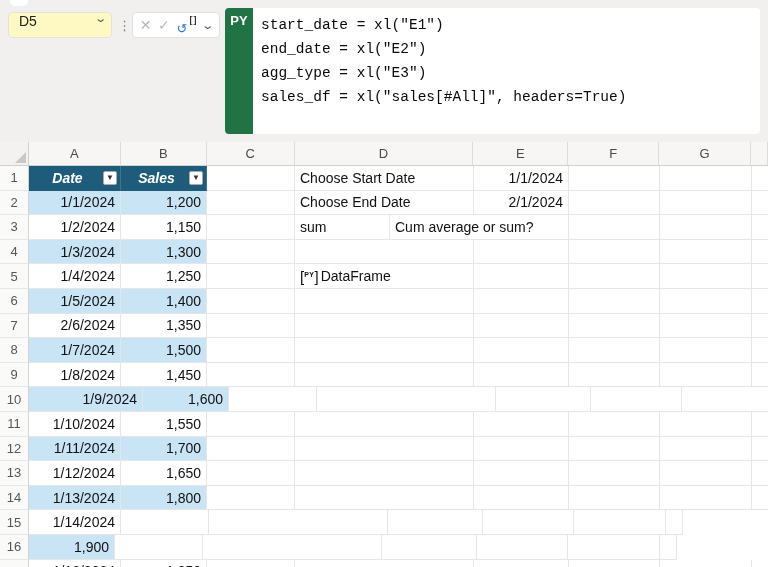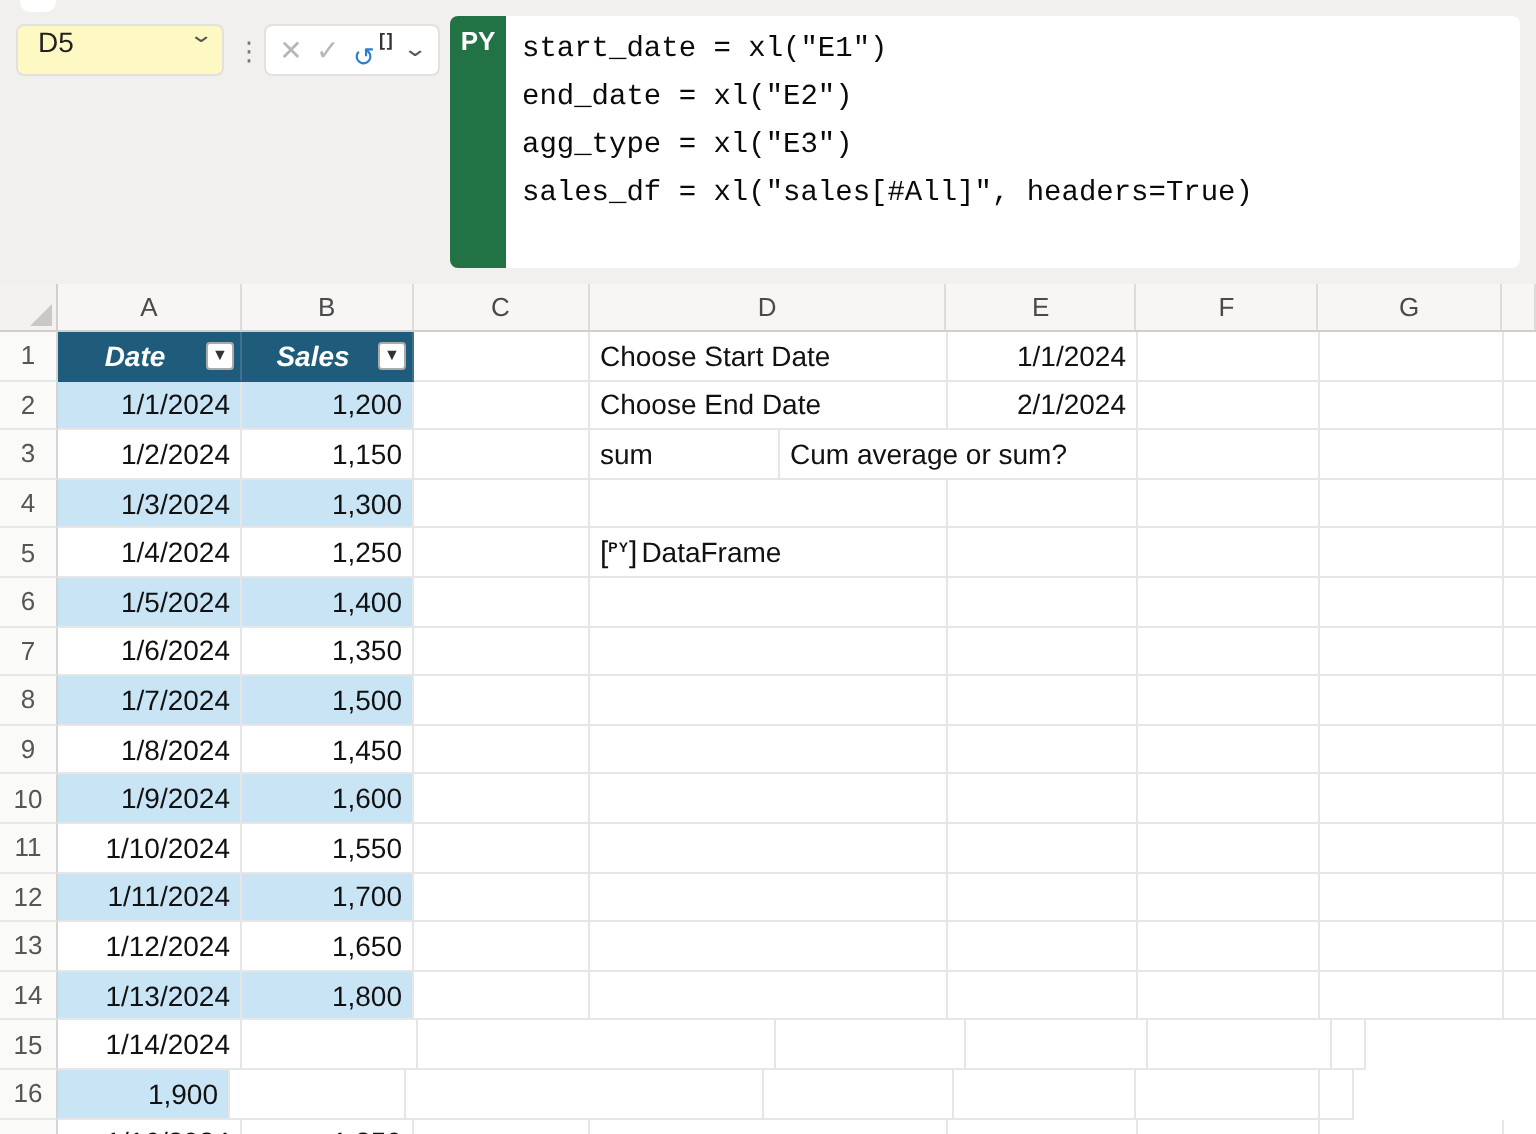--- a/index.html
+++ b/index.html
@@ -208,21 +208,21 @@
         <div class="cell right band" style="width: 86px;">1,400</div>
         <div class="cell" style="width: 88px;"></div>
         <div class="cell" style="width: 179px;"></div>
         <div class="cell" style="width: 95px;"></div>
         <div class="cell" style="width: 91px;"></div>
         <div class="cell" style="width: 92px;"></div>
         <div class="cell" style="width: 17px;"></div>
       </div>
       <div class="grid-row">
         <div class="rowhdr-cell">7</div>
-        <div class="cell right" style="width: 92px;">1/6/2024</div>
+        <div class="cell right" style="width: 92px;">2/6/2024</div>
         <div class="cell right" style="width: 86px;">1,350</div>
         <div class="cell" style="width: 88px;"></div>
         <div class="cell" style="width: 179px;"></div>
         <div class="cell" style="width: 95px;"></div>
         <div class="cell" style="width: 91px;"></div>
         <div class="cell" style="width: 92px;"></div>
         <div class="cell" style="width: 17px;"></div>
       </div>
       <div class="grid-row">
         <div class="rowhdr-cell">8</div>
@@ -241,21 +241,21 @@
         <div class="cell right" style="width: 86px;">1,450</div>
         <div class="cell" style="width: 88px;"></div>
         <div class="cell" style="width: 179px;"></div>
         <div class="cell" style="width: 95px;"></div>
         <div class="cell" style="width: 91px;"></div>
         <div class="cell" style="width: 92px;"></div>
         <div class="cell" style="width: 17px;"></div>
       </div>
       <div class="grid-row">
         <div class="rowhdr-cell">10</div>
-        <div class="cell right band" style="width: 92px;">1/9/2024</div>
+        <div class="cell right band" style="width: 114px;">1/9/2024</div>
         <div class="cell right band" style="width: 86px;">1,600</div>
         <div class="cell" style="width: 88px;"></div>
         <div class="cell" style="width: 179px;"></div>
         <div class="cell" style="width: 95px;"></div>
         <div class="cell" style="width: 91px;"></div>
         <div class="cell" style="width: 92px;"></div>
         <div class="cell" style="width: 17px;"></div>
       </div>
       <div class="grid-row">
         <div class="rowhdr-cell">11</div>

